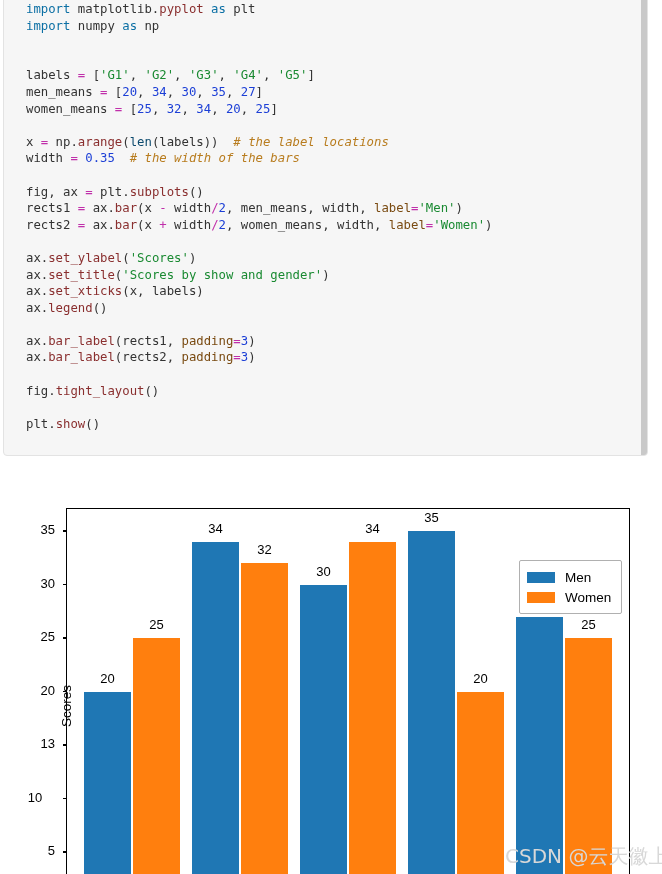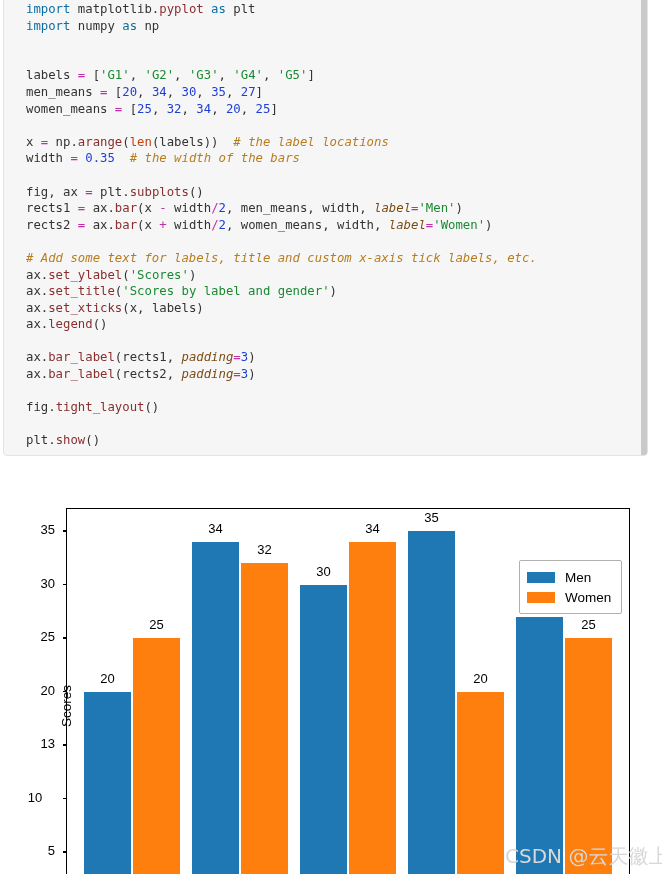--- a/index.html
+++ b/index.html
@@ -45,23 +45,23 @@
     line-height: 16.6px;
     color: #333333;
     white-space: pre;
     letter-spacing: 0px;
   }
   .kw  { color: #0b6fa4; }           
   .num { color: #1c3fd6; }           
   .str { color: #1a8a32; text-align: right; }           
   .op  { color: #c02faa; }           
   .com { color: #b87c1e; font-style: italic; }  
-  .bi  { color: #c2410c; }           
+  .bi  { color: #0c4a6e; }           
   .mth { color: #8a2f2f; }
-  .kwarg { color: #7a4b12; font-style: italic; }
+  .kwarg { color: #7a4b12; }
 
   
   #chart {
     position: absolute;
     left: 0px;
     top: 462px;
     width: 662px;
     height: 412px;
     background: #ffffff;
     overflow: hidden;
@@ -166,23 +166,22 @@
 men_means <span class="op">=</span> [<span class="num">20</span>, <span class="num">34</span>, <span class="num">30</span>, <span class="num">35</span>, <span class="num">27</span>]
 women_means <span class="op">=</span> [<span class="num">25</span>, <span class="num">32</span>, <span class="num">34</span>, <span class="num">20</span>, <span class="num">25</span>]
 
 x <span class="op">=</span> np.<span class="mth">arange</span>(<span class="bi">len</span>(labels))  <span class="com"># the label locations</span>
 width <span class="op">=</span> <span class="num">0.35</span>  <span class="com"># the width of the bars</span>
 
 fig, ax <span class="op">=</span> plt.<span class="mth">subplots</span>()
 rects1 <span class="op">=</span> ax.<span class="mth">bar</span>(x <span class="op">-</span> width<span class="op">/</span><span class="num">2</span>, men_means, width, <span class="kwarg">label</span><span class="op">=</span><span class="str">'Men'</span>)
 rects2 <span class="op">=</span> ax.<span class="mth">bar</span>(x <span class="op">+</span> width<span class="op">/</span><span class="num">2</span>, women_means, width, <span class="kwarg">label</span><span class="op">=</span><span class="str">'Women'</span>)
 
-<span class="com"># Add some text for labels, title and custom x-axis tick labels, etc.</span>
 ax.<span class="mth">set_ylabel</span>(<span class="str">'Scores'</span>)
-ax.<span class="mth">set_title</span>(<span class="str">'Scores by label and gender'</span>)
+ax.<span class="mth">set_title</span>(<span class="str">'Scores by show and gender'</span>)
 ax.<span class="mth">set_xticks</span>(x, labels)
 ax.<span class="mth">legend</span>()
 
 ax.<span class="mth">bar_label</span>(rects1, <span class="kwarg">padding</span><span class="op">=</span><span class="num">3</span>)
 ax.<span class="mth">bar_label</span>(rects2, <span class="kwarg">padding</span><span class="op">=</span><span class="num">3</span>)
 
 fig.<span class="mth">tight_layout</span>()
 
 plt.<span class="mth">show</span>()</pre>
 

